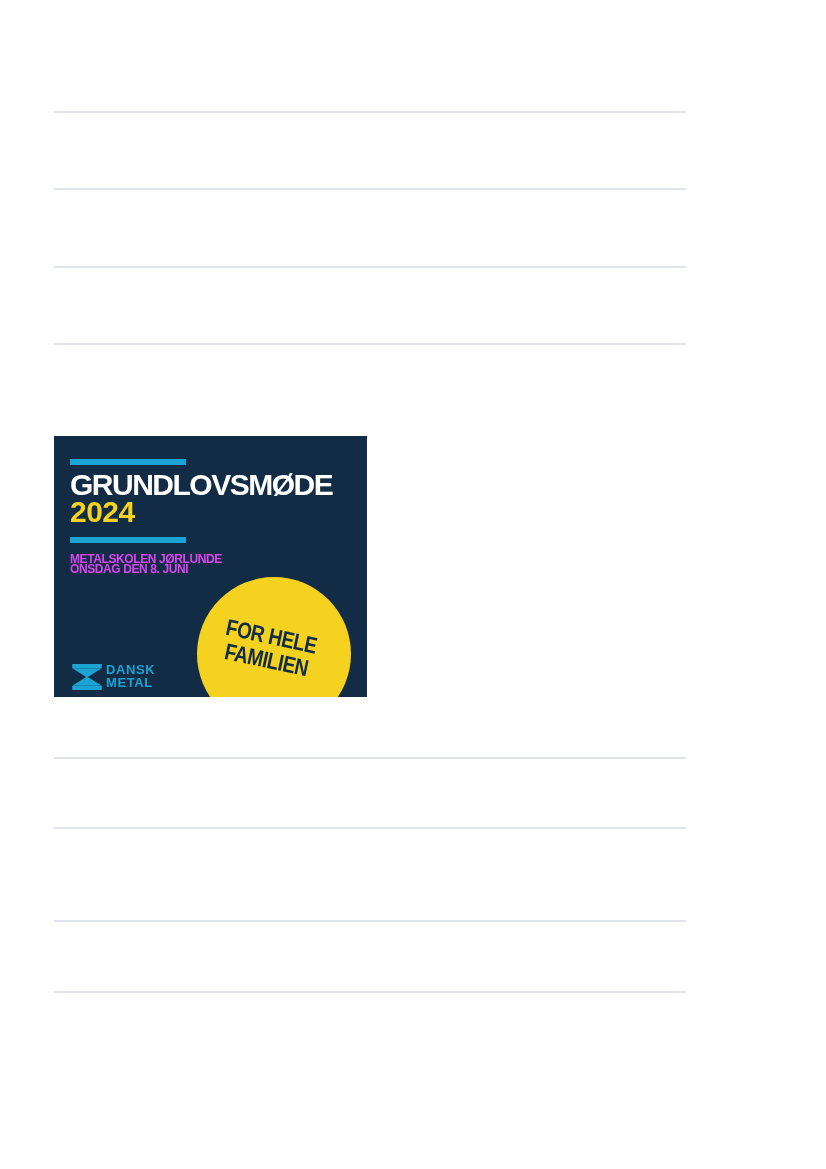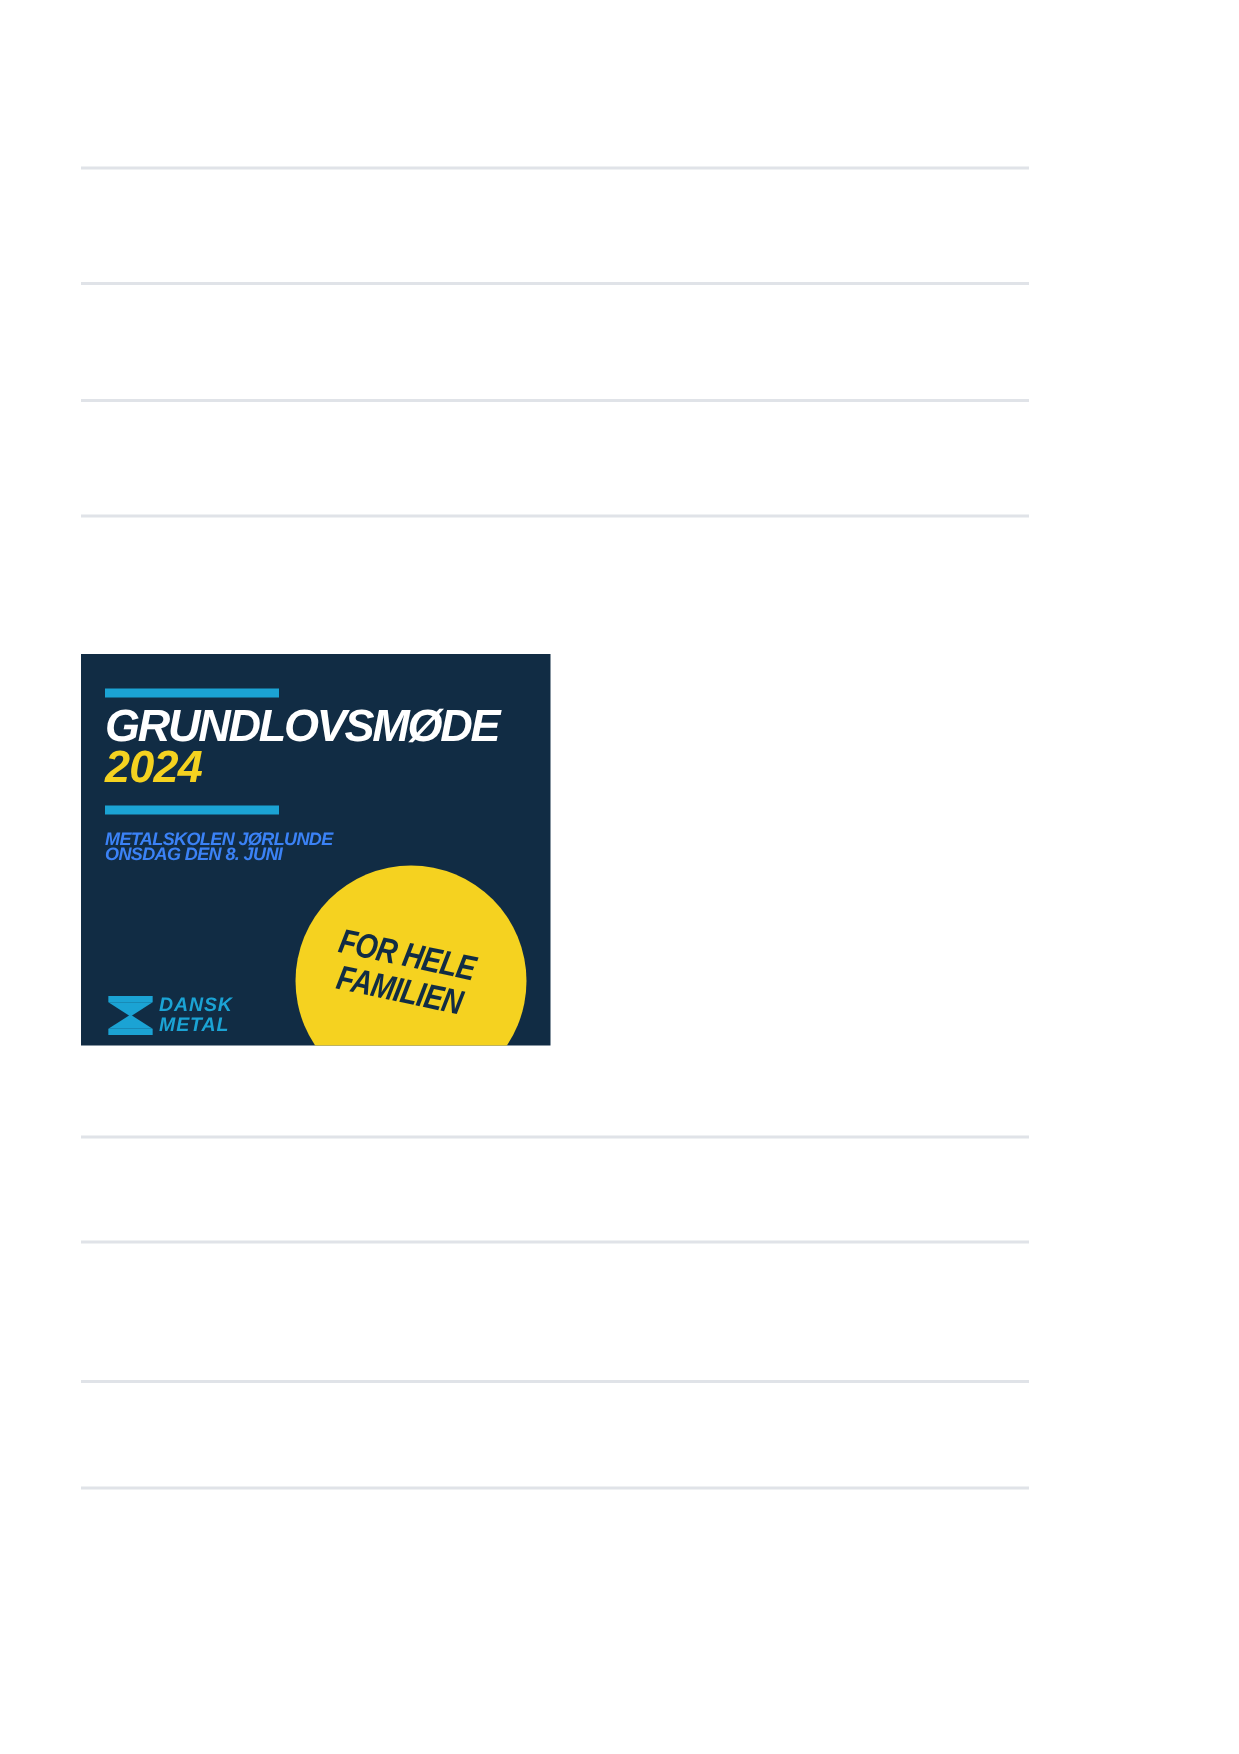--- a/index.html
+++ b/index.html
@@ -7,21 +7,20 @@
     padding: 0;
     background: #ffffff;
     font-family: "Liberation Sans", "DejaVu Sans", sans-serif;
   }
   .page {
     position: relative;
     width: 686px;
     height: 1169px;
     background: var(--page_bg, #ffffff);
     overflow: hidden;
-    font-style: italic;
   }
   .divider {
     position: absolute;
     left: 54px;
     width: 718px;
     height: 2px;
     background: var(--divider, #e0e3e8);
   }
   
   .banner {
@@ -65,21 +64,21 @@
     font-size: 30px;
     font-weight: bold;
     letter-spacing: -0.5px;
     line-height: 30px;
     text-align: right;
   }
   .banner-venue {
     position: absolute;
     left: 16px;
     top: 118px;
-    color: #3b82f6;
+    color: #d946ef;
     font-size: 12px;
     font-weight: bold;
     letter-spacing: -0.4px;
     line-height: 10px;
     white-space: nowrap;
   }
   
   .logo {
     position: absolute;
     left: 18px;

